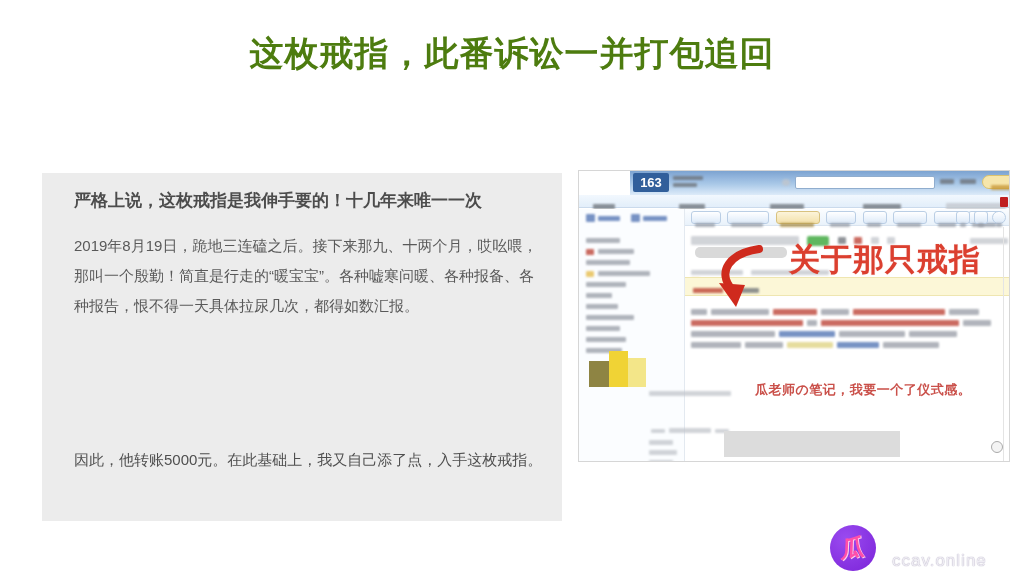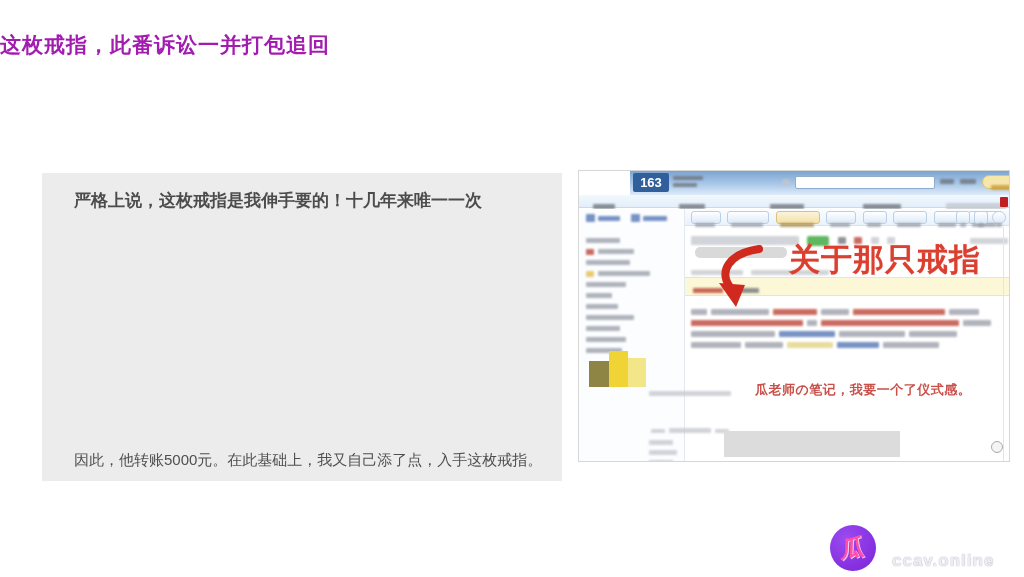--- a/index.html
+++ b/index.html
@@ -3,26 +3,26 @@
 <meta charset="utf-8">
 <style>
   * { margin:0; padding:0; box-sizing:border-box; }
   html,body { width:1024px; height:577px; }
   body {
     position:relative; width:1024px; height:577px; background:#ffffff;
     font-family:"Liberation Sans","DejaVu Sans",sans-serif; overflow:hidden;
   }
   
   .slide-title {
-    position:absolute; top:31px; left:0; width:1024px; text-align:left;
-    font-size:21px; font-weight:bold; color:#a21caf; letter-spacing:1px;
+    position:absolute; top:31px; left:0; width:1024px; text-align:center;
+    font-size:34px; font-weight:bold; color:#4d7c0f; letter-spacing:1px;
   }
   
   .story-box {
-    position:absolute; left:42px; top:173px; width:520px; height:308px;
+    position:absolute; left:42px; top:173px; width:520px; height:348px;
     background:#ececec;
   }
   .story-heading {
     position:absolute; left:32px; top:16px; width:470px;
     font-size:17px; font-weight:bold; color:#4c4c4c;
   }
   .story-p { position:absolute; left:32px; width:466px; font-size:15px; color:#595959; line-height:30px; }
   .story-p1 { top:58px; }
   .story-p2 { top:166px; }
   .red-strong { color:#e03b2e; font-weight:bold; }
@@ -121,31 +121,32 @@
     position:absolute; left:0; top:1px; width:46px; height:46px; border-radius:50%;
     background:radial-gradient(circle at 35% 30%, #9a4bf0, #7b23d8);
     display:flex; align-items:center; justify-content:center;
   }
   .wm-glyph { color:#ff4fa9; font-size:24px; font-weight:bold; transform:skewX(-8deg) rotate(-6deg); text-shadow:1px 1px 0 #ffd1ec; }
   .wm-line1 {
     position:absolute; left:54px; top:3px; font-size:21px; font-weight:bold;
     color:#efedf4; text-shadow:0 0 1px #b9b3c6, 0 0 1px #b9b3c6; letter-spacing:1px;
   }
   .wm-line2 {
-    position:absolute; left:62px; top:27px; font-size:17px; font-weight:bold;
+    position:absolute; left:62px; top:27px; font-size:17px; font-weight:normal;
     color:#efedf4; text-shadow:0 0 1px #b9b3c6, 0 0 1px #b9b3c6; letter-spacing:1px;
   }
 </style>
 </head>
 <body>
 
 <div class="slide-title">这枚戒指，此番诉讼一并打包追回</div>
 
 <div class="story-box">
   <div class="story-heading">严格上说，这枚戒指是我伸手要的！十几年来唯一一次</div>
+  <div class="story-p story-p1">2019年8月19日，跪地三连磕之后。接下来那九、十两个月，哎吆喂，那叫一个殷勤！简直是行走的“暖宝宝”。各种嘘寒问暖、各种报备、各种报告，恨不得一天具体拉尿几次，都得如数汇报。</div>
 </div>
 <div class="story-p3">因此，他转账5000元。在此基础上，我又自己添了点，入手这枚戒指。</div>
 
 <div class="mail">
 
   <div class="mail-topbar">
     <div class="logo163">163</div>
     <span class="bb bb-dark" style="position:absolute;left:43px;top:5px;width:30px;height:4px;"></span>
     <span class="bb bb-dark" style="position:absolute;left:43px;top:12px;width:24px;height:4px;"></span>
     <span class="bb bb-light" style="position:absolute;left:152px;top:8px;width:8px;height:7px;border-radius:50%;"></span>

